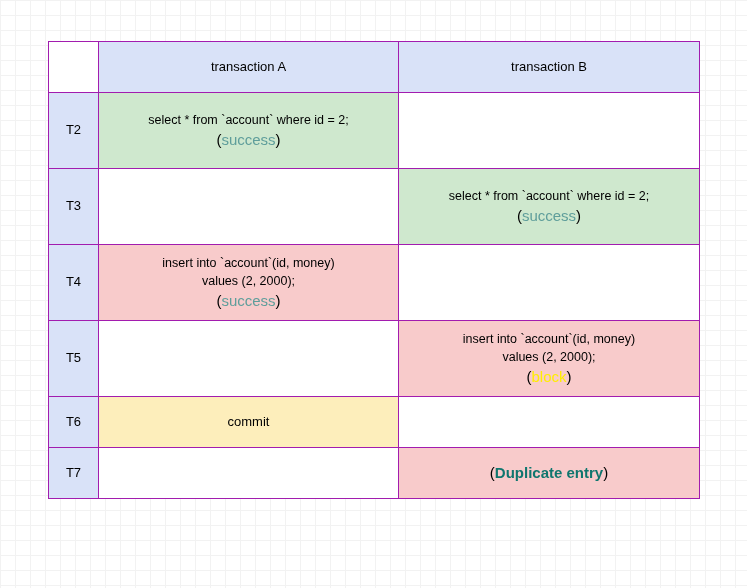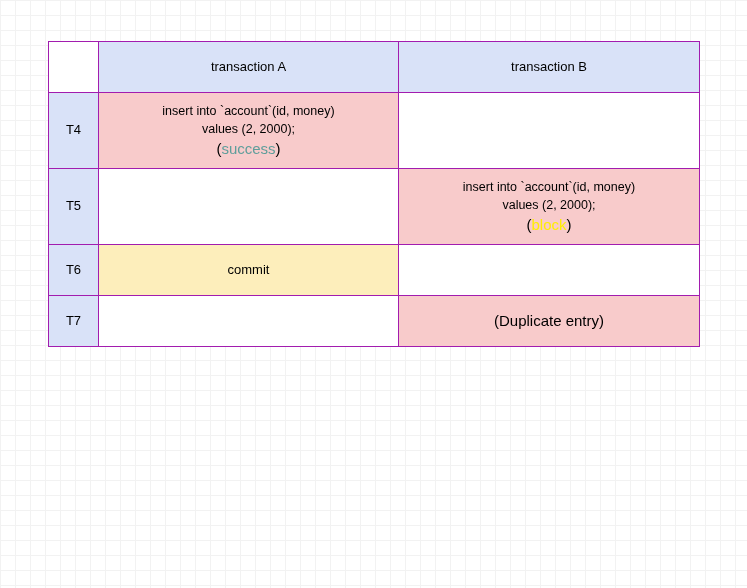--- a/index.html
+++ b/index.html
@@ -76,21 +76,21 @@
 
   
   .txt-head   { font-size: 16px; }
   .txt-begin  { font-size: 16px; }
   .txt-label  { font-size: 15px; }
   .txt-sql    { font-size: 12.5px; }
   .txt-result { font-size: 15px; }
 
   .status-success { color: #5f9e9b; }
   .status-block   { color: #ffee00; }
-  .status-error   { color: #000000; }
+  .status-error   { color: #0f766e; font-weight: bold; }
   .paren          { color: #000000; }
 
   .cell-lines > span { display: block; }
 </style>
 </head>
 <body>
 
 <div id="grid-background"></div>
 
 <table id="tx-table">
@@ -101,21 +101,37 @@
   </colgroup>
   <tbody>
 
     <tr class="row-header">
       <td class="fill-white"></td>
       <td class="fill-blue txt-head">transaction A</td>
       <td class="fill-blue txt-head">transaction B</td>
     </tr>
 
 
+    <tr class="row-t2">
+      <td class="fill-blue txt-label">T2</td>
+      <td class="fill-green cell-lines">
+        <span class="txt-sql">select * from `account` where id = 2;</span>
+        <span class="txt-result"><span class="paren">(</span><span class="status-success">success</span><span class="paren">)</span></span>
+      </td>
+      <td class="fill-white"></td>
+    </tr>
 
+    <tr class="row-t3">
+      <td class="fill-blue txt-label">T3</td>
+      <td class="fill-white"></td>
+      <td class="fill-green cell-lines">
+        <span class="txt-sql">select * from `account` where id = 2;</span>
+        <span class="txt-result"><span class="paren">(</span><span class="status-success">success</span><span class="paren">)</span></span>
+      </td>
+    </tr>
 
     <tr class="row-t4">
       <td class="fill-blue txt-label">T4</td>
       <td class="fill-pink cell-lines">
         <span class="txt-sql">insert into `account`(id, money)</span>
         <span class="txt-sql">values (2, 2000);</span>
         <span class="txt-result"><span class="paren">(</span><span class="status-success">success</span><span class="paren">)</span></span>
       </td>
       <td class="fill-white"></td>
     </tr>

